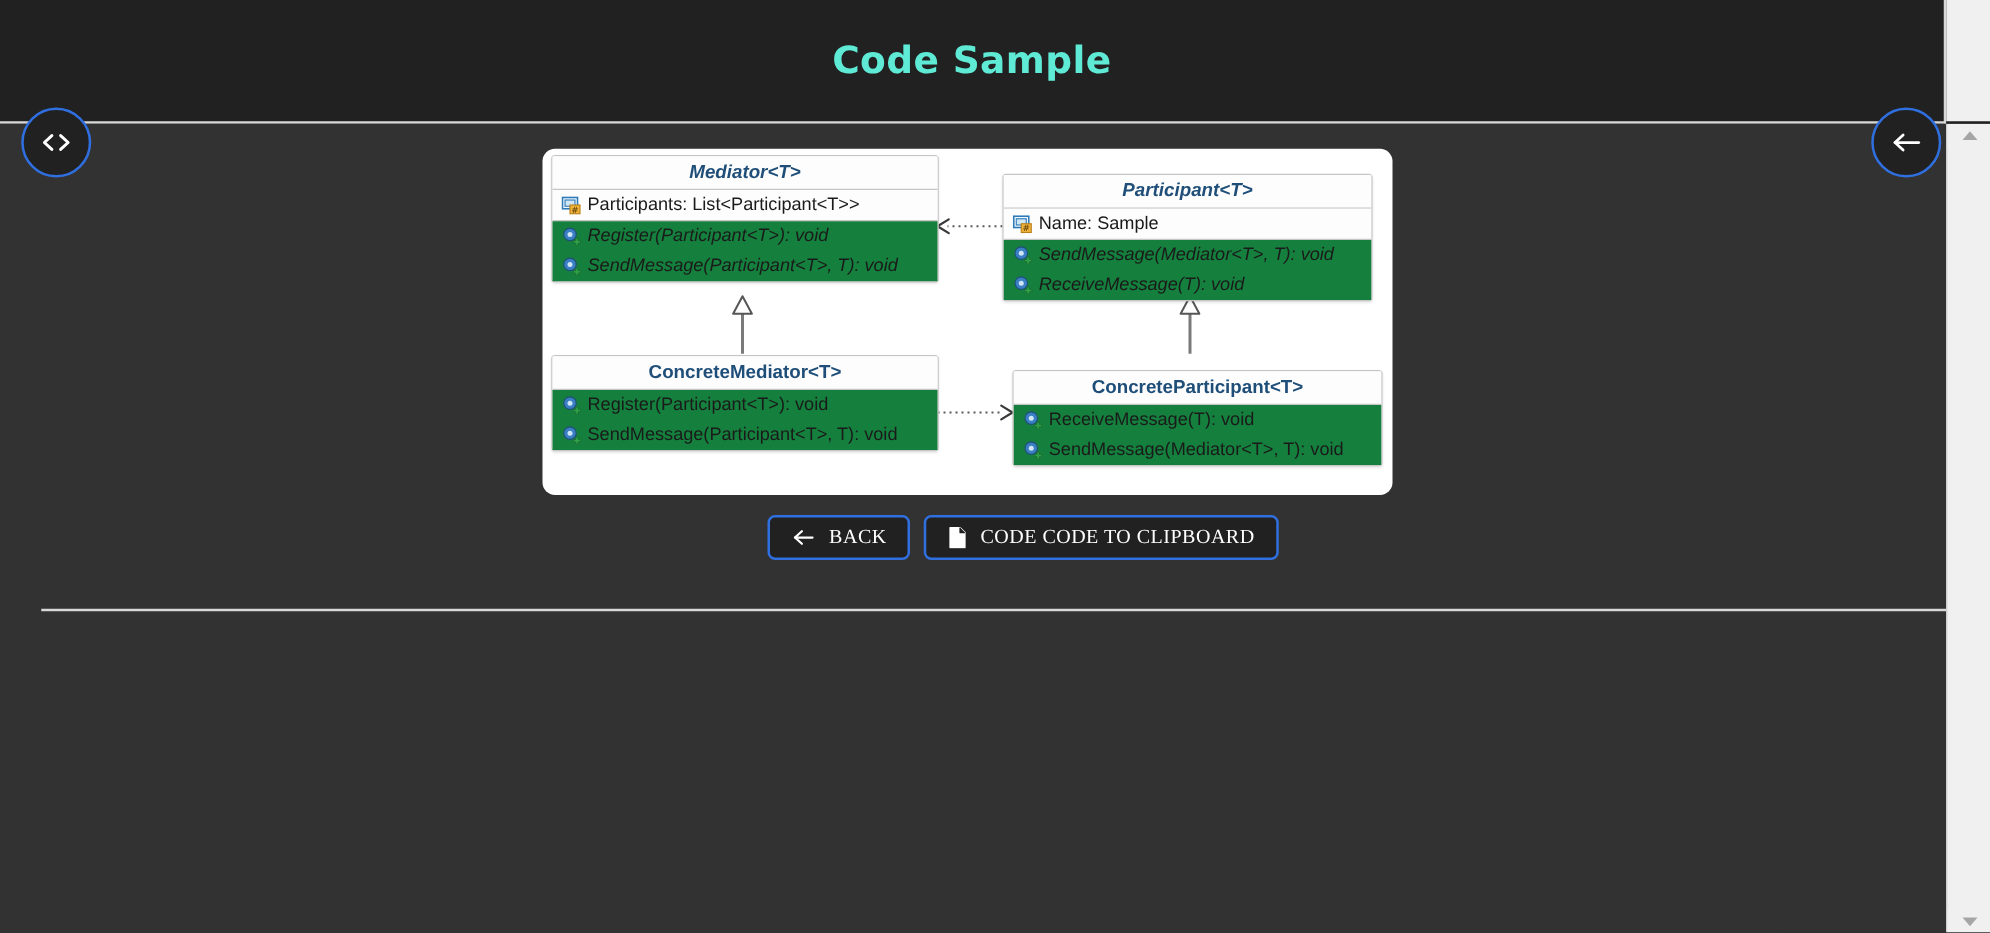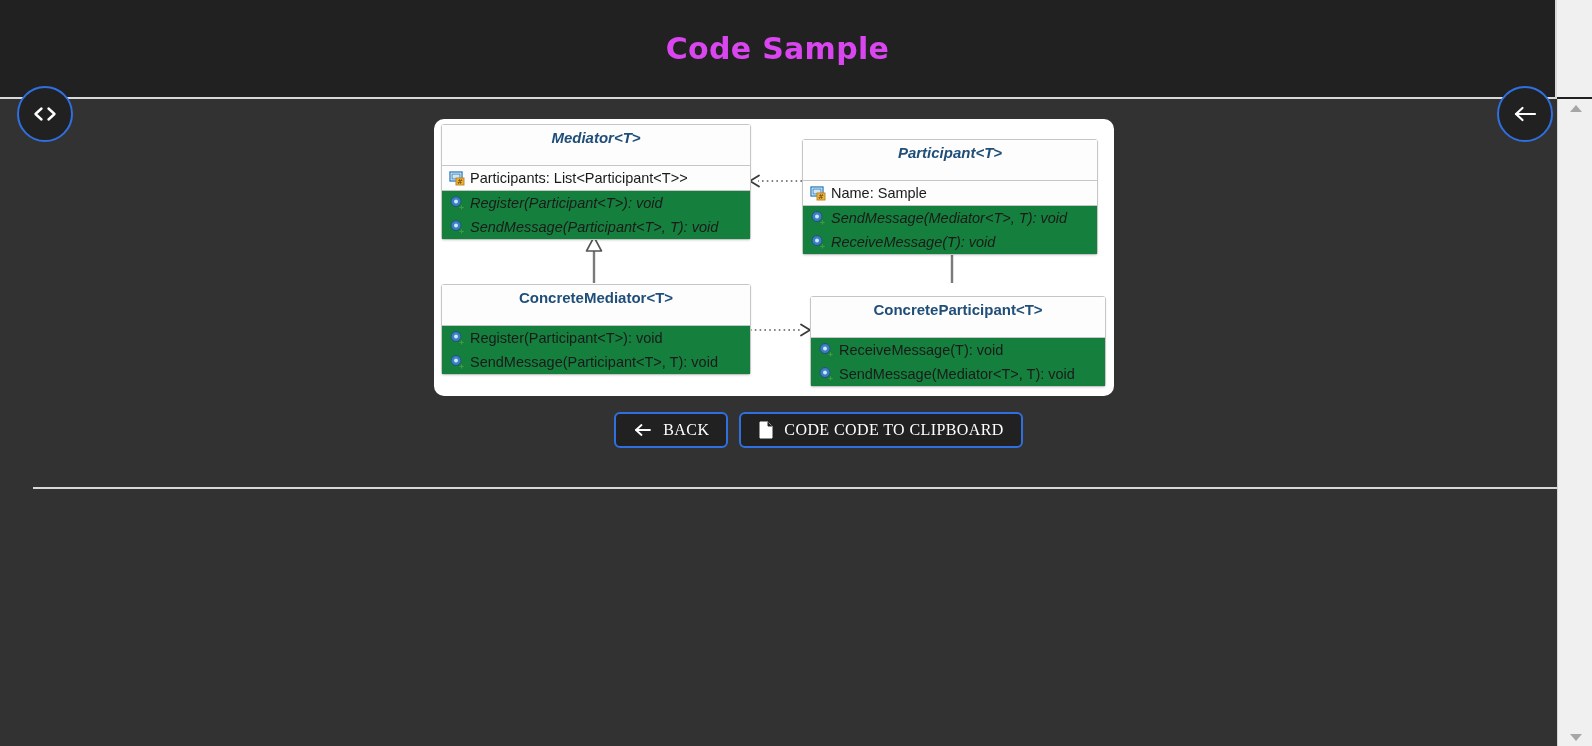--- a/index.html
+++ b/index.html
@@ -26,21 +26,21 @@
     width: 1557px;
     height: 99px;
     background: #212121;
     border-right: 2px solid #d8d8d8;
     border-bottom: 2px solid #d8d8d8;
     display: flex;
     align-items: center;
     justify-content: center;
   }
   .header-title {
-    color: #d946ef;
+    color: #5eead4;
     font-size: 30px;
     font-weight: bold;
     letter-spacing: 0.3px;
     font-family: "DejaVu Sans", sans-serif;
   }
 
   
   .fab {
     position: absolute;
     width: 56px; height: 56px;
@@ -86,21 +86,21 @@
     border-radius: 3px;
     box-shadow: 0 1px 2px rgba(0,0,0,0.10);
   }
   .uml-title {
     background: #fdfdfd;
     border-bottom: 1px solid #c6c6c6;
     text-align: center;
     color: #1f4e79;
     font-weight: bold;
     font-size: 15px;
-    padding: 4px 0 19px 0;
+    padding: 4px 0 5px 0;
     font-family: "Liberation Sans", sans-serif;
   }
   .uml-title.abstract { font-style: italic; }
   .uml-section {
     border-bottom: 1px solid #c6c6c6;
     background: #fdfdfd;
   }
   .uml-section.methods {
     border-bottom: none;
     background: #15803d;

